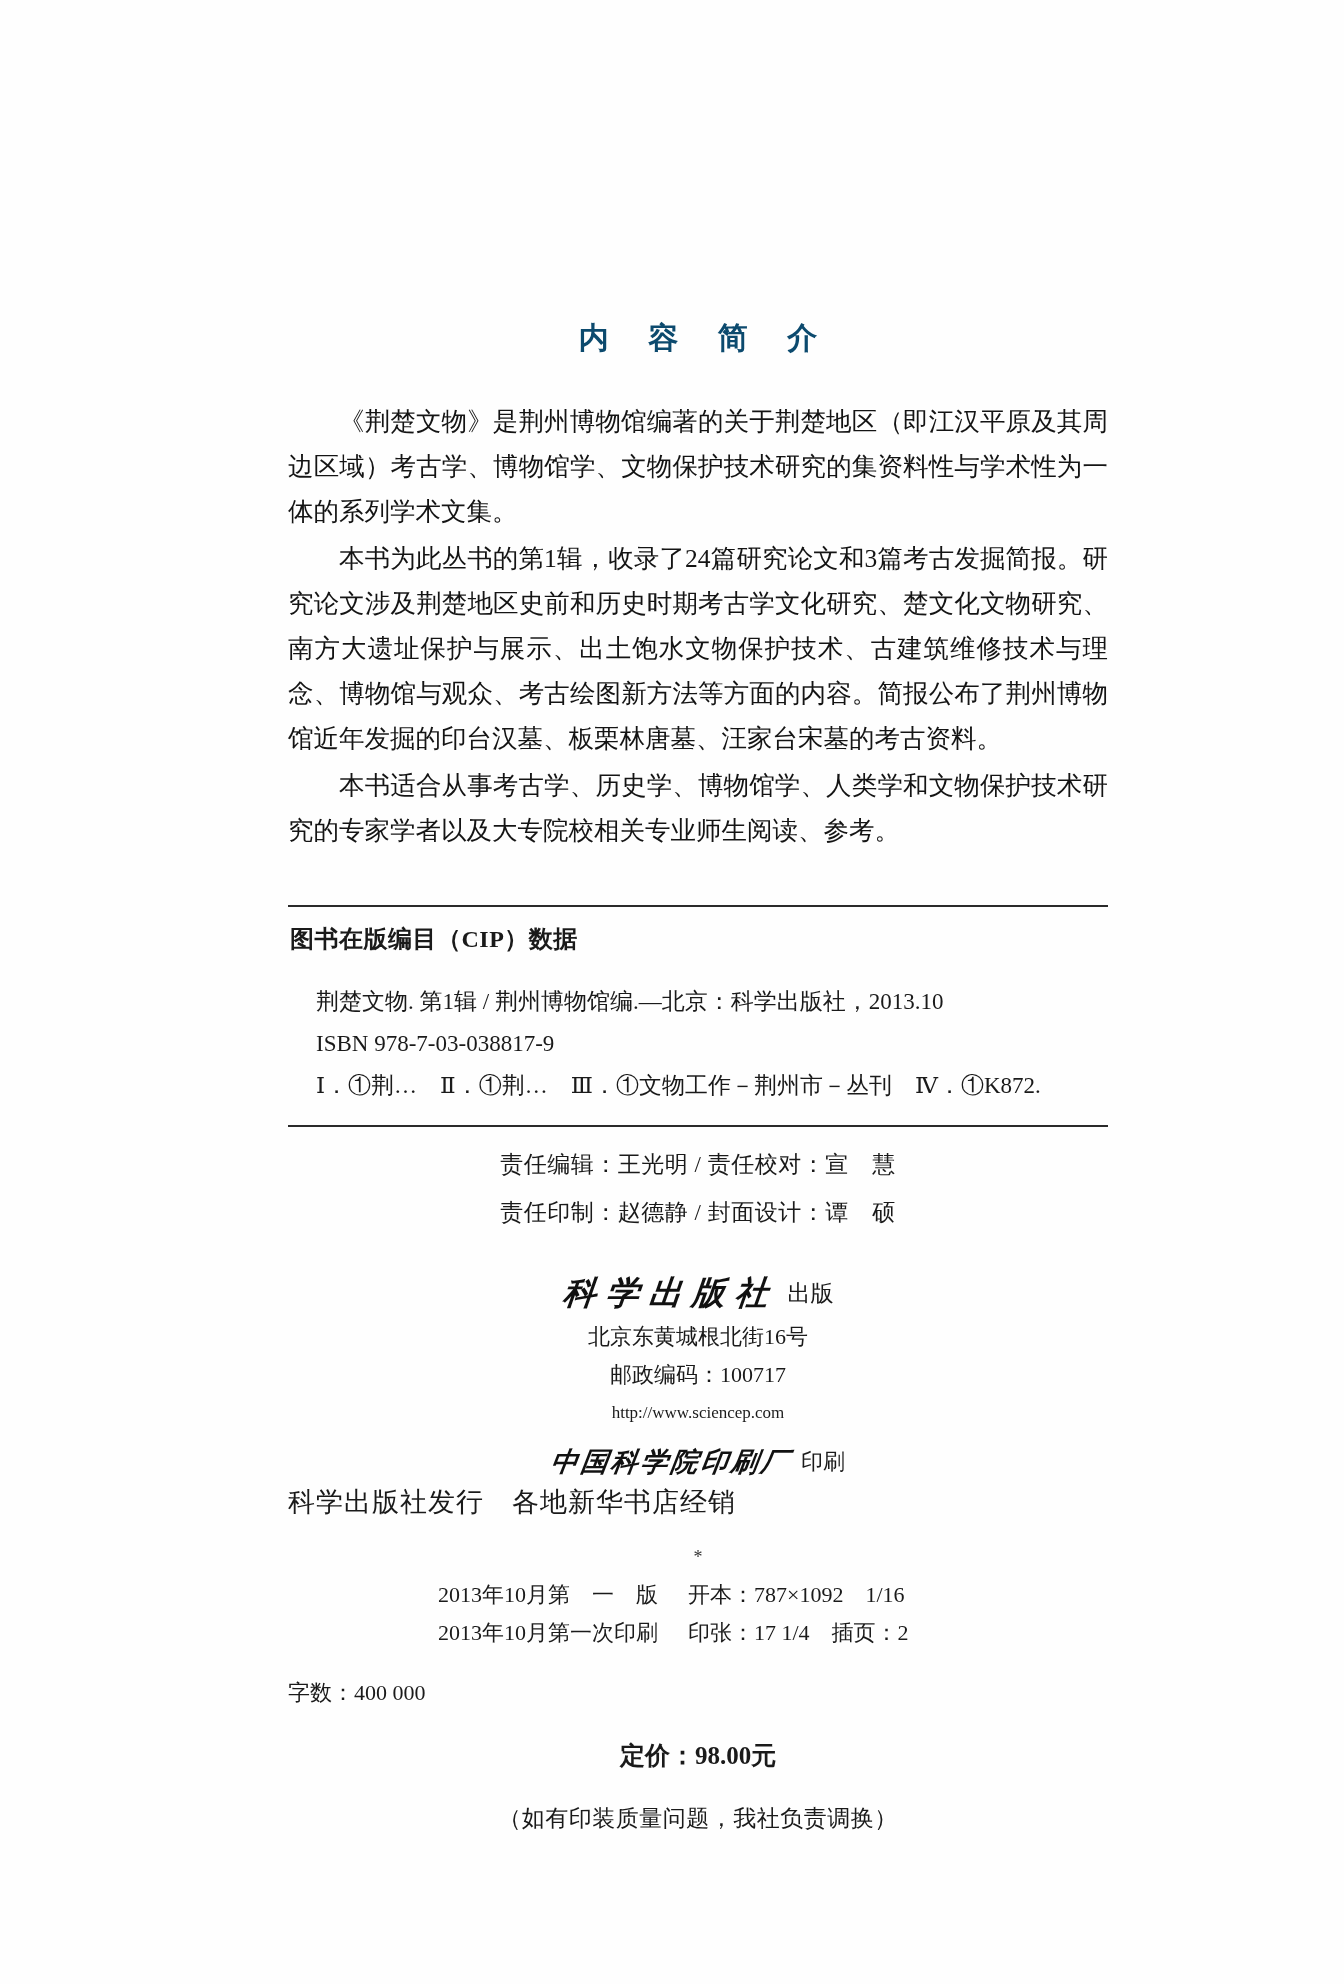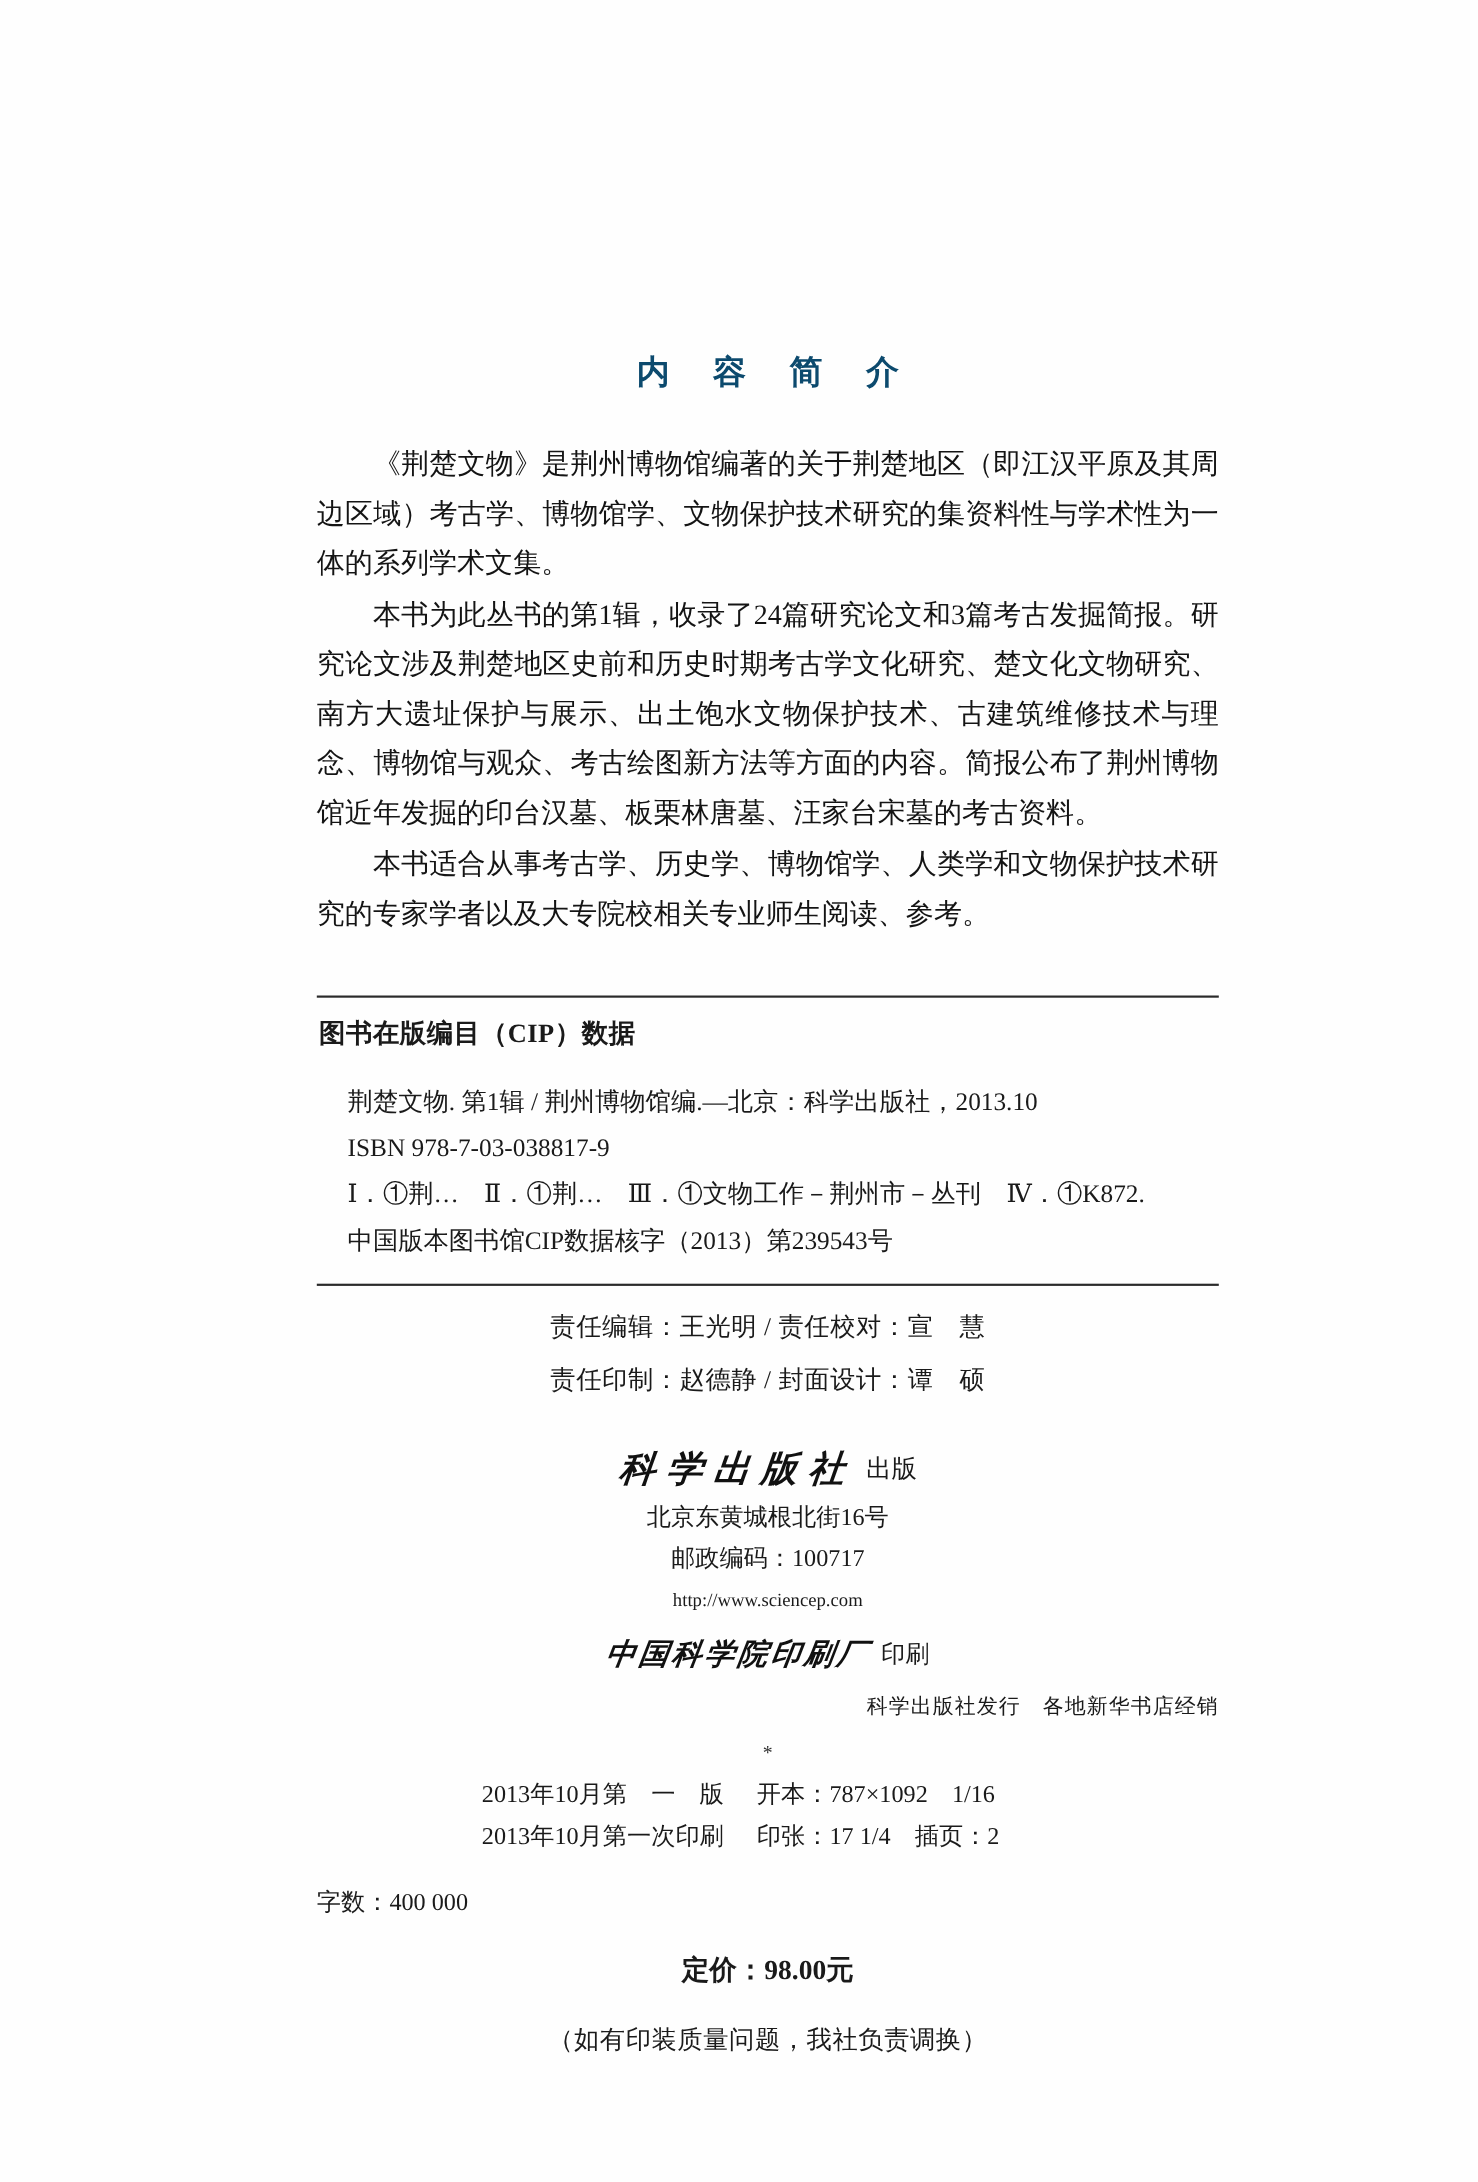--- a/index.html
+++ b/index.html
@@ -127,23 +127,23 @@
     font-weight: 700;
     font-style: italic;
     letter-spacing: 3px;
     transform: skewX(-8deg);
     color: #111;
   }
   .printer-row .suffix {
     font-size: 22px;
   }
   .dist {
-    text-align: right;
-    font-size: 19px;
-    margin-top: 16px;
+    text-align: left;
+    font-size: 27px;
+    margin-top: 4px;
     letter-spacing: 1px;
   }
   .star {
     text-align: center;
     font-size: 18px;
     margin: 6px 0 8px 0;
     color: #333;
   }
   
   .printinfo {
@@ -195,21 +195,20 @@
       <p>《荆楚文物》是荆州博物馆编著的关于荆楚地区（即江汉平原及其周边区域）考古学、博物馆学、文物保护技术研究的集资料性与学术性为一体的系列学术文集。</p>
       <p>本书为此丛书的第1辑，收录了24篇研究论文和3篇考古发掘简报。研究论文涉及荆楚地区史前和历史时期考古学文化研究、楚文化文物研究、南方大遗址保护与展示、出土饱水文物保护技术、古建筑维修技术与理念、博物馆与观众、考古绘图新方法等方面的内容。简报公布了荆州博物馆近年发掘的印台汉墓、板栗林唐墓、汪家台宋墓的考古资料。</p>
       <p>本书适合从事考古学、历史学、博物馆学、人类学和文物保护技术研究的专家学者以及大专院校相关专业师生阅读、参考。</p>
     </div>
 
     <div class="cip-block">
       <p class="cip-title">图书在版编目（CIP）数据</p>
       <p class="cip-line cip-indent">荆楚文物. 第1辑 / 荆州博物馆编.—北京：科学出版社，2013.10</p>
       <p class="cip-line cip-indent">ISBN 978-7-03-038817-9</p>
       <p class="cip-line cip-indent">Ⅰ．①荆…　Ⅱ．①荆…　Ⅲ．①文物工作－荆州市－丛刊　Ⅳ．①K872.</p>
-      <p class="cip-line cip-indent">中国版本图书馆CIP数据核字（2013）第239543号</p>
     </div>
 
     <div class="credits">
       <p>责任编辑：王光明 / 责任校对：宣　慧</p>
       <p>责任印制：赵德静 / 封面设计：谭　硕</p>
     </div>
 
     <div class="publisher-row">
       <span class="press-logo">科学出版社</span>
       <span class="suffix">出版</span>

